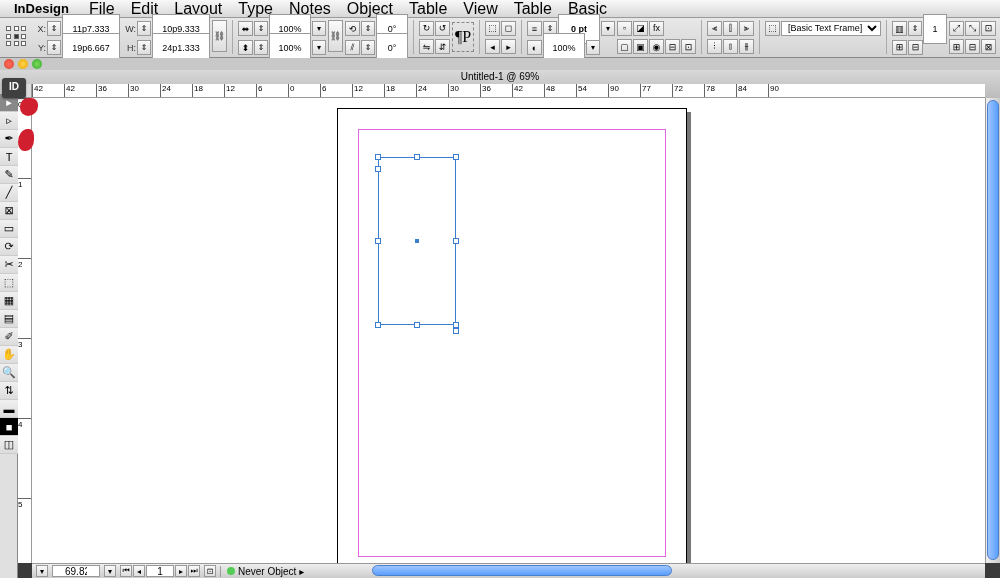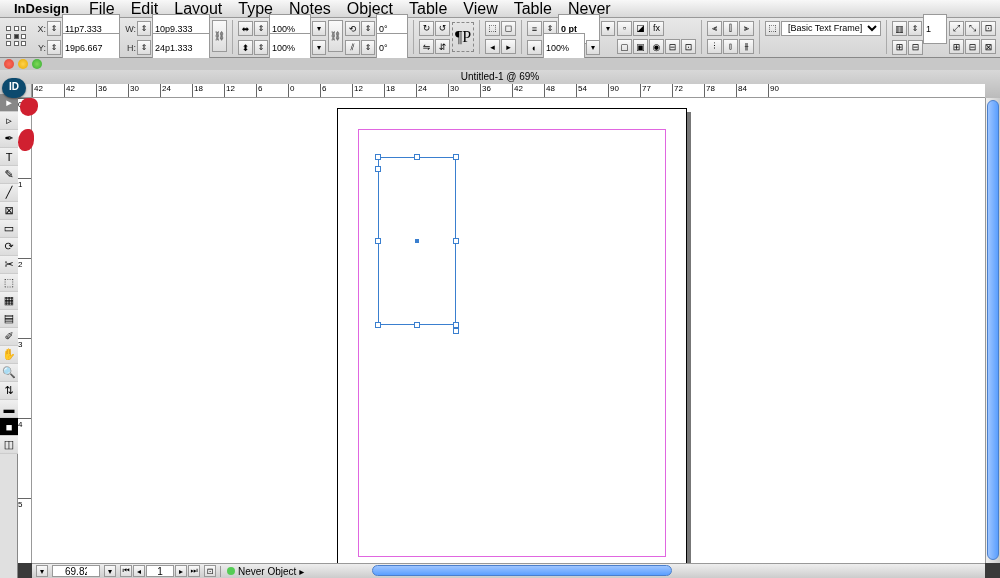--- a/index.html
+++ b/index.html
@@ -12,21 +12,21 @@
 .menubar .menu-item { margin-right: 16px; font-size: 16px; cursor: default; }
 
 
 .controlbar { height: 40px; background: linear-gradient(#e8e8e8,#d4d4d4); border-bottom: 1px solid #888; display: flex; padding: 2px 4px; gap: 2px; }
 .ref-point { width: 26px; height: 26px; display: grid; grid-template-columns: repeat(3,1fr); grid-template-rows: repeat(3,1fr); gap: 1px; padding: 2px; margin-top: 4px; }
 .ref-point div { width: 5px; height: 5px; border: 1px solid #666; background: #fff; }
 .ref-point div.sel { background: #333; }
 .cb-stack { display: flex; flex-direction: column; gap: 2px; }
 .cb-row { display: flex; align-items: center; gap: 1px; height: 17px; }
 .cb-label { font-size: 9px; color: #333; width: 14px; text-align: right; }
-.cb-input { width: 58px; height: 30px; border: 1px solid #999; background: #fff; font-size: 9px; padding: 0 2px; }
+.cb-input { width: 58px; height: 30px; border: 1px solid #999; background: #fff; font-size: 9px; padding: 0 2px; text-align: center; }
 .cb-btn { width: 14px; height: 15px; background: linear-gradient(#fafafa,#ddd); border: 1px solid #999; font-size: 8px; display: flex; align-items: center; justify-content: center; }
 .cb-sep { width: 1px; height: 34px; background: #aaa; margin: 0 3px; }
 .cb-icon { width: 15px; height: 15px; background: linear-gradient(#fafafa,#ddd); border: 1px solid #999; display: flex; align-items: center; justify-content: center; font-size: 9px; }
 .cb-select { height: 15px; border: 1px solid #999; background: #fff; font-size: 9px; padding: 0 2px; }
 .big-p { width: 22px; height: 30px; display: flex; align-items: center; justify-content: center; font-size: 16px; font-family: serif; border: 1px dashed #888; margin-top: 2px; }
 
 
 .doc-area { position: absolute; top: 58px; left: 0; right: 0; bottom: 0; }
 .traffic-lights { height: 12px; display: flex; gap: 4px; padding: 2px 4px; align-items: center; background: #c8c8c8; }
 .tl { width: 10px; height: 10px; border-radius: 50%; }
@@ -40,21 +40,21 @@
 .ruler-h .tick { flex: 0 0 32px; border-left: 1px solid #666; font-size: 8px; padding-left: 1px; position: relative; }
 .ruler-v { position: absolute; top: 14px; left: 18px; width: 14px; bottom: 15px; background: #fff; border-right: 1px solid #999; display: flex; flex-direction: column; overflow: hidden; }
 .ruler-v .tick { flex: 0 0 80px; border-top: 1px solid #666; font-size: 8px; padding-top: 1px; }
 .ruler-corner { position: absolute; top:0; left:18px; width:14px; height:14px; background:#ddd; border-right:1px solid #999; border-bottom:1px solid #999; }
 
 
 .toolbox { position: absolute; top: 0; left: 0; width: 18px; bottom: 0; background: #e0e0e0; border-right: 1px solid #888; display: flex; flex-direction: column; }
 .toolbox .expand { height: 10px; background: #c8c8c8; text-align: center; font-size: 8px; }
 .tool { width: 18px; height: 18px; display: flex; align-items: center; justify-content: center; font-size: 11px; border-bottom: 1px solid #ccc; background: linear-gradient(#f0f0f0,#dcdcdc); cursor: default; }
 .tool.sel { background: #888; color: #fff; }
-.id-badge { position: absolute; top: -6px; left: 2px; width: 24px; height: 20px; background: #0c4a6e; border-radius: 10px; color: #fff; font-weight: bold; text-align: center; line-height: 18px; font-size: 10px; z-index: 5; box-shadow: 0 1px 2px rgba(0,0,0,.4); }
+.id-badge { position: absolute; top: -6px; left: 2px; width: 24px; height: 20px; background: #404040; border-radius: 3px; color: #fff; font-weight: bold; text-align: center; line-height: 18px; font-size: 10px; z-index: 5; box-shadow: 0 1px 2px rgba(0,0,0,.4); }
 .red-squiggle1 { position: absolute; top: 14px; left: 20px; width: 18px; height: 18px; background: #d02030; border-radius: 50% 40% 60% 50%; z-index: 4; }
 .red-squiggle2 { position: absolute; top: 45px; left: 18px; width: 16px; height: 22px; background: #d02030; border-radius: 60% 30% 50% 40%; z-index: 4; }
 
 
 .canvas-wrap { position: absolute; top: 14px; left: 32px; right: 15px; bottom: 15px; background: #fff; overflow: hidden; }
 .pasteboard { position: absolute; top: 0; left: 0; width: 100%; height: 100%; background: #fff; }
 .page { position: absolute; top: 10px; left: 305px; width: 350px; height: 470px; background: #fff; border: 1px solid #000; box-shadow: 4px 4px 0 #777; }
 .margin-box { position: absolute; top: 20px; left: 20px; right: 20px; bottom: 20px; border: 1px solid #e066e0; }
 .sel-frame { position: absolute; top: 48px; left: 40px; width: 78px; height: 168px; border: 1px solid #3a7fcf; }
 .handle { position: absolute; width: 6px; height: 6px; background: #fff; border: 1px solid #3a7fcf; }
@@ -88,21 +88,21 @@
   <span class="appname">InDesign</span>
   <span class="menu-item">File</span>
   <span class="menu-item">Edit</span>
   <span class="menu-item">Layout</span>
   <span class="menu-item">Type</span>
   <span class="menu-item">Notes</span>
   <span class="menu-item">Object</span>
   <span class="menu-item">Table</span>
   <span class="menu-item">View</span>
   <span class="menu-item">Table</span>
-  <span class="menu-item">Never</span>
+  <span class="menu-item">Basic</span>
 </div>
 
 <div class="controlbar">
   <div class="ref-point">
     <div></div>
       <div></div>
       <div></div>
     <div></div>
       <div class="sel"></div>
       <div></div>

